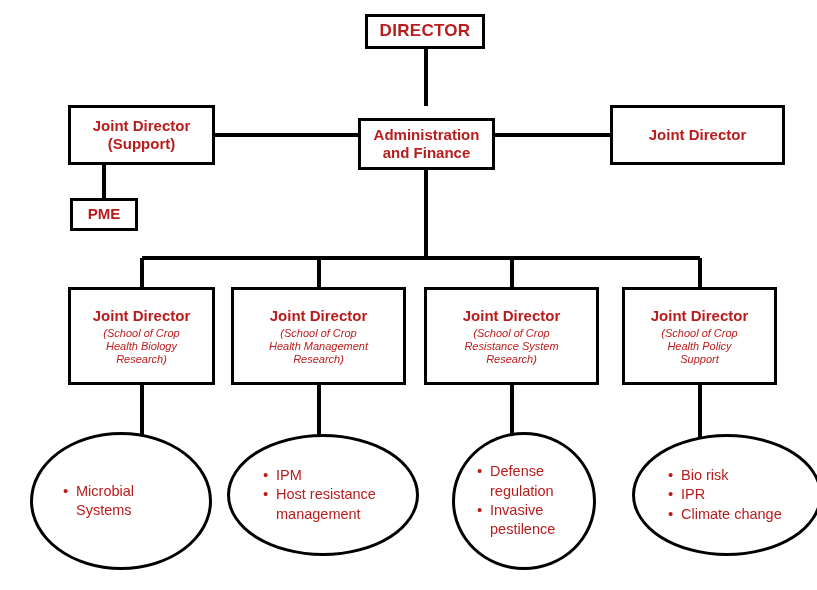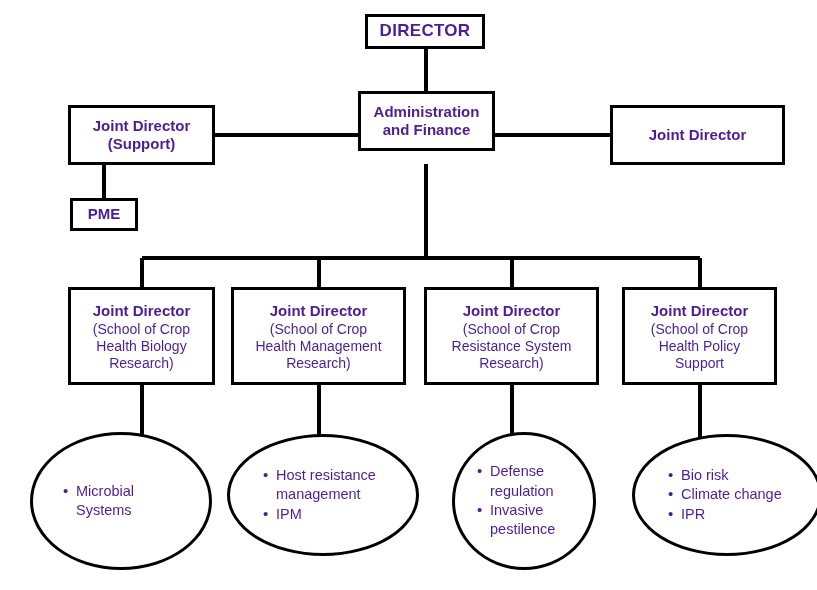--- a/index.html
+++ b/index.html
@@ -6,21 +6,21 @@
     margin: 0;
     padding: 0;
     background: #ffffff;
   }
   #chart-root {
     position: relative;
     width: 817px;
     height: 590px;
     background: #ffffff;
     font-family: "Liberation Sans", sans-serif;
-    color: #4c1d95;
+    color: #b91c1c;
     overflow: hidden;
   }
   #connector-layer {
     position: absolute;
     left: 0;
     top: 0;
     width: 817px;
     height: 590px;
   }
   .node-box {
@@ -50,21 +50,21 @@
     left: 365px; top: 14px; width: 120px; height: 35px;
     font-size: 17px;
   }
   #box-director .node-title { letter-spacing: 0.3px; }
   
   #box-jd-research {
     left: 68px; top: 105px; width: 147px; height: 60px;
     font-size: 15px;
   }
   #box-admin {
-    left: 358px; top: 91px; width: 137px; height: 60px;
+    left: 358px; top: 118px; width: 137px; height: 52px;
     font-size: 15px;
   }
   #box-jd-education {
     left: 610px; top: 105px; width: 175px; height: 60px;
     font-size: 15px;
   }
   #box-pme {
     left: 70px; top: 198px; width: 68px; height: 33px;
     font-size: 15px;
     align-items: center;
@@ -73,21 +73,21 @@
   .school-box {
     top: 287px; height: 98px;
     padding: 4px 2px 2px 2px;
     font-size: 14.5px;
   }
   #box-school-0 { left: 68px;  width: 147px; }
   #box-school-1 { left: 231px; width: 175px; }
   #box-school-2 { left: 424px; width: 175px; }
   #box-school-3 { left: 622px; width: 155px; }
   .school-box .node-title { font-size: 15px; margin-bottom: 1px; }
-  .school-box .node-sub { font-size: 14px; }
+  .school-box .node-sub { font-size: 11px; font-style: italic; }
   
   .ellipse-node {
     position: absolute;
     box-sizing: border-box;
     border: 3px solid #000000;
     border-radius: 50%;
     background: #ffffff;
     display: flex;
     align-items: center;
     justify-content: flex-start;
@@ -201,36 +201,36 @@
 
   <div class="ellipse-node" id="ellipse-0">
     <ul class="bullet-list">
         <li>Microbial
 Systems</li>
       </ul>
   </div>
 
   <div class="ellipse-node" id="ellipse-1">
     <ul class="bullet-list">
+        <li>IPM</li>
         <li>Host resistance
 management</li>
-        <li>IPM</li>
       </ul>
   </div>
 
   <div class="ellipse-node" id="ellipse-2">
     <ul class="bullet-list">
         <li>Defense
 regulation</li>
         <li>Invasive
 pestilence</li>
       </ul>
   </div>
 
   <div class="ellipse-node" id="ellipse-3">
     <ul class="bullet-list">
         <li>Bio risk</li>
+        <li>IPR</li>
         <li>Climate change</li>
-        <li>IPR</li>
       </ul>
   </div>
 
 </div>
 
 </body></html>

